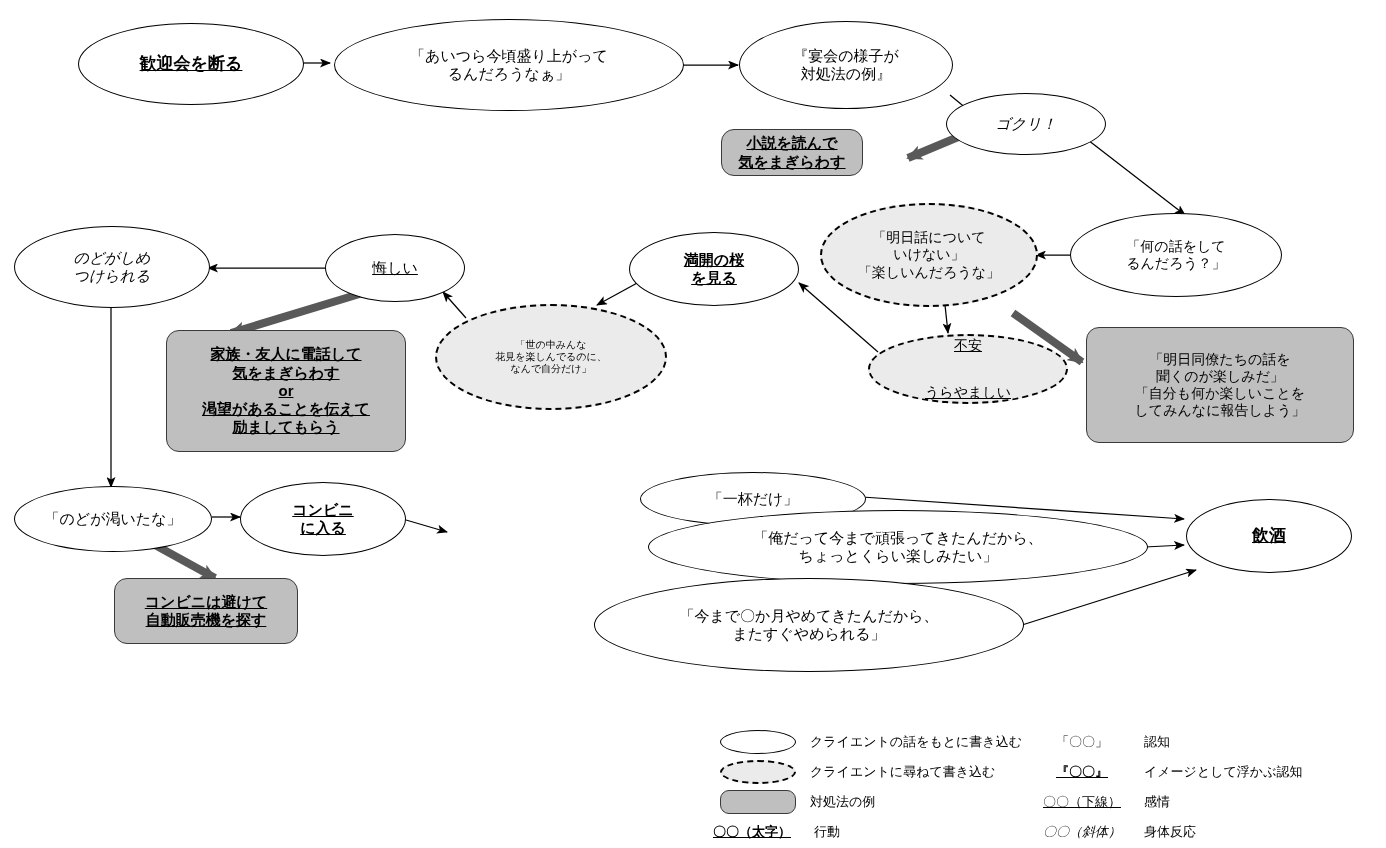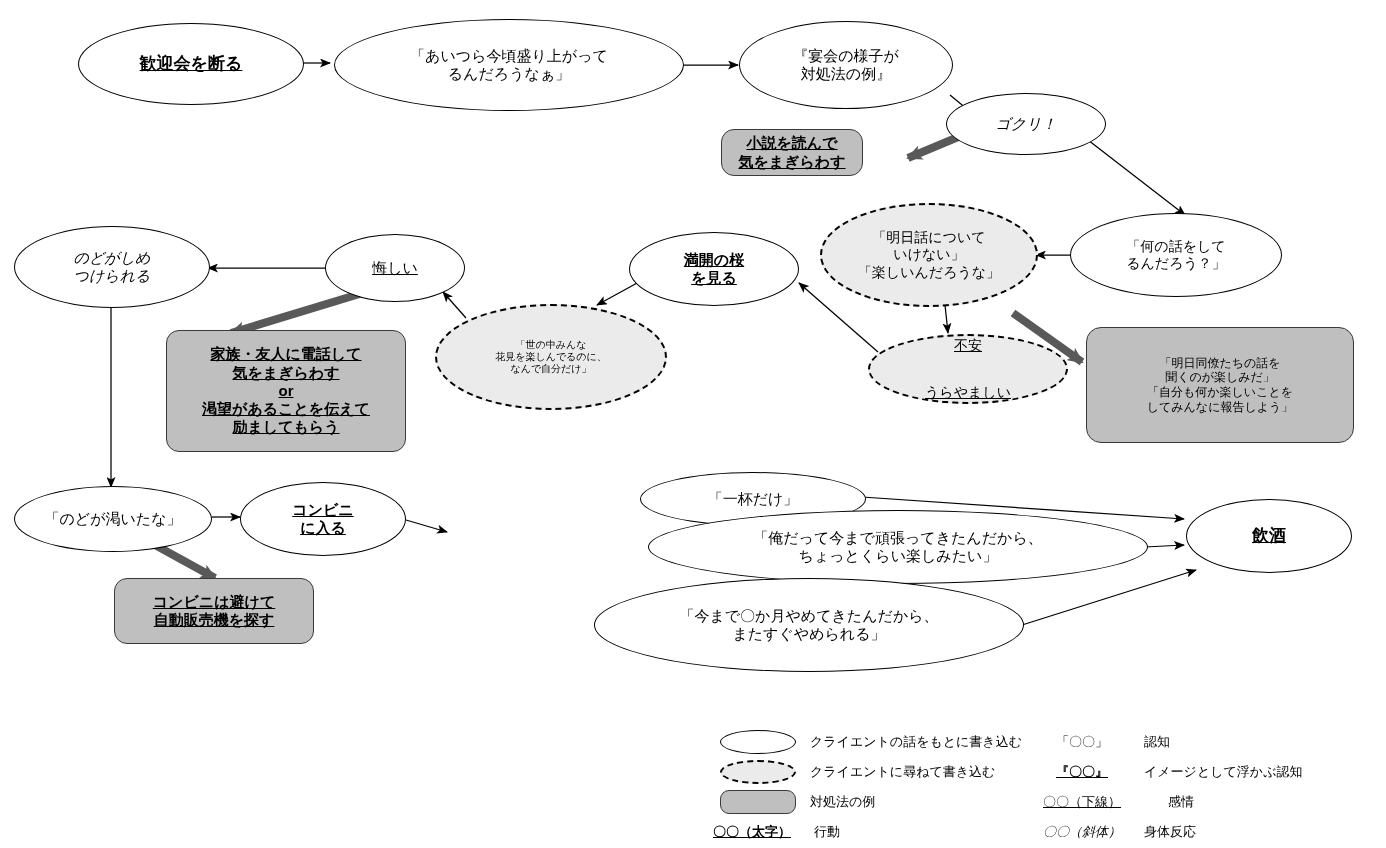--- a/index.html
+++ b/index.html
@@ -181,21 +181,21 @@
   <div class="node ell-solid" style="left:1070px;top:213px;width:212px;height:84px;font-size:14px;">「何の話をして
 るんだろう？」</div>
 
   <div class="node ell-dashed" style="left:868px;top:334px;width:200px;height:70px;font-size:14px;">
     <div style="display:flex;flex-direction:column;align-items:center;gap:29px;">
       <span class="u-line">不安</span>
       <span class="u-line">うらやましい</span>
     </div>
   </div>
 
-  <div class="node box-gray" style="left:1086px;top:327px;width:268px;height:116px;font-size:12px;border-radius:15px;">「明日同僚たちの話を
+  <div class="node box-gray" style="left:1086px;top:327px;width:268px;height:116px;font-size:14px;">「明日同僚たちの話を
 聞くのが楽しみだ」
 「自分も何か楽しいことを
 してみんなに報告しよう」</div>
 
   <div class="node ell-solid t-bold" style="left:629px;top:232px;width:170px;height:74px;font-size:15px;">満開の桜
 を見る</div>
 
   <div class="node ell-dashed" style="left:435px;top:304px;width:232px;height:106px;font-size:10px;">「世の中みんな
 花見を楽しんでるのに、
 なんで自分だけ」</div>
@@ -209,21 +209,21 @@
 気をまぎらわす
 or
 渇望があることを伝えて
 励ましてもらう</div>
 
   <div class="node ell-solid" style="left:14px;top:486px;width:198px;height:66px;font-size:15px;">「のどが渇いたな」</div>
 
   <div class="node ell-solid t-bold" style="left:240px;top:482px;width:166px;height:74px;font-size:15px;">コンビニ
 に入る</div>
 
-  <div class="node box-gray t-bold" style="left:114px;top:578px;width:200px;height:66px;font-size:15px;">コンビニは避けて
+  <div class="node box-gray t-bold" style="left:114px;top:578px;width:184px;height:66px;font-size:15px;">コンビニは避けて
 自動販売機を探す</div>
 
 
   <div class="node ell-solid" style="left:640px;top:472px;width:226px;height:54px;font-size:15px;text-align:right;">「一杯だけ」</div>
 
   <div class="node ell-solid" style="left:648px;top:510px;width:500px;height:74px;font-size:15px;">「俺だって今まで頑張ってきたんだから、
 ちょっとくらい楽しみたい」</div>
 
   <div class="node ell-solid" style="left:594px;top:578px;width:430px;height:94px;font-size:15px;">「今まで〇か月やめてきたんだから、
 またすぐやめられる」</div>
@@ -255,21 +255,21 @@
     <div class="lg-row" style="left:330px;top:0px;">
       <div class="lg-sym">「〇〇」</div>
       <div class="lg-label">認知</div>
     </div>
 
     <div class="lg-row" style="left:330px;top:30px;">
       <div class="lg-sym t-bold">『〇〇』</div>
       <div class="lg-label">イメージとして浮かぶ認知</div>
     </div>
 
-    <div class="lg-row" style="left:330px;top:60px;gap:24px;">
+    <div class="lg-row" style="left:330px;top:60px;">
       <div class="lg-sym u-line">〇〇（下線）</div>
       <div class="lg-label">感情</div>
     </div>
 
     <div class="lg-row" style="left:330px;top:90px;">
       <div class="lg-sym t-italic">〇〇（斜体）</div>
       <div class="lg-label">身体反応</div>
     </div>
 
   </div>

